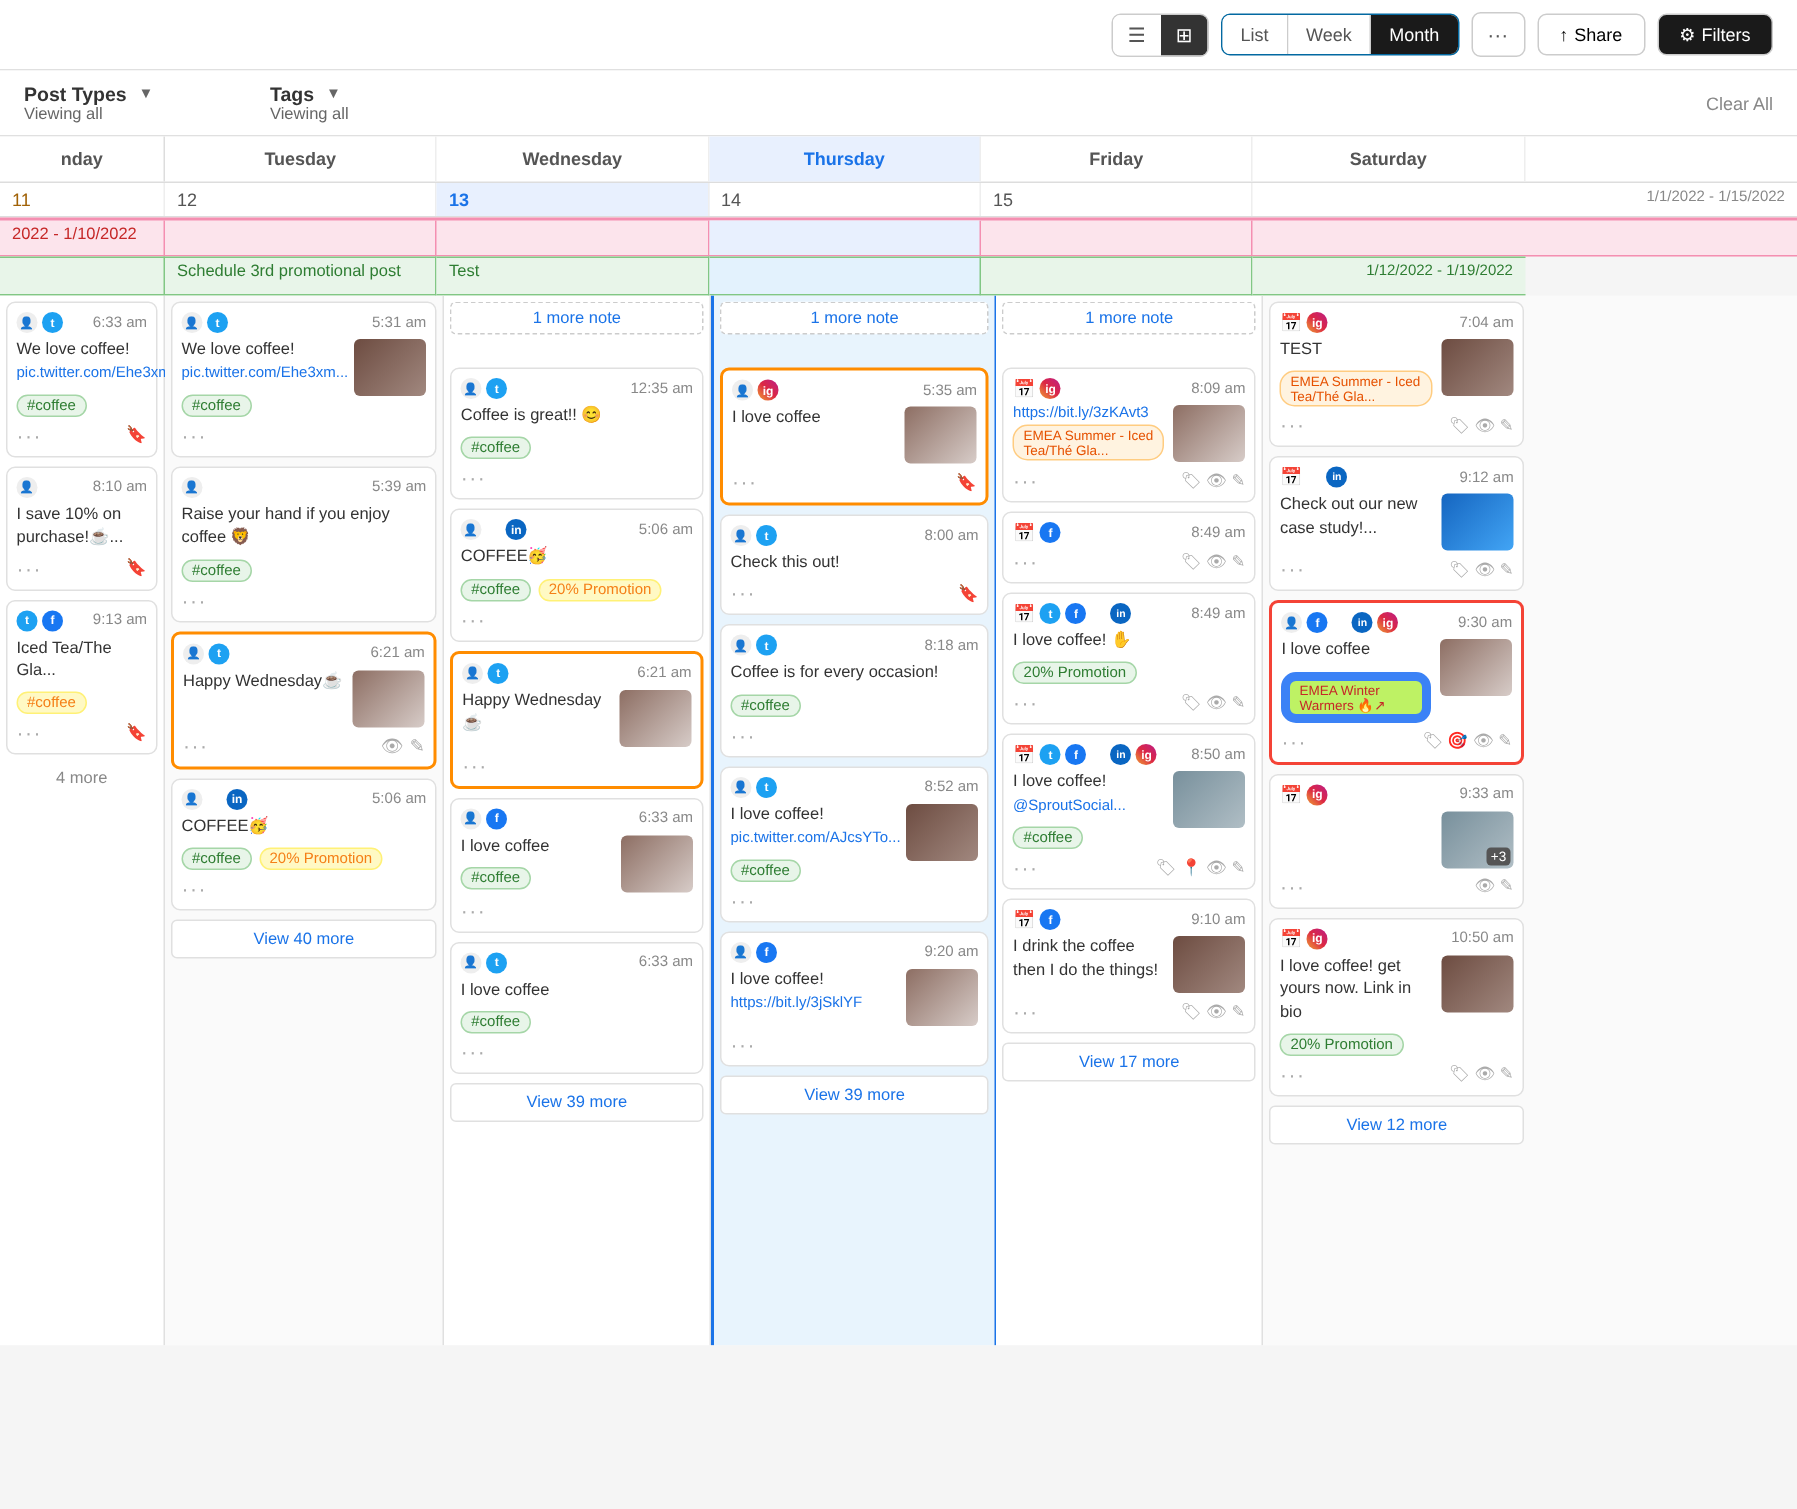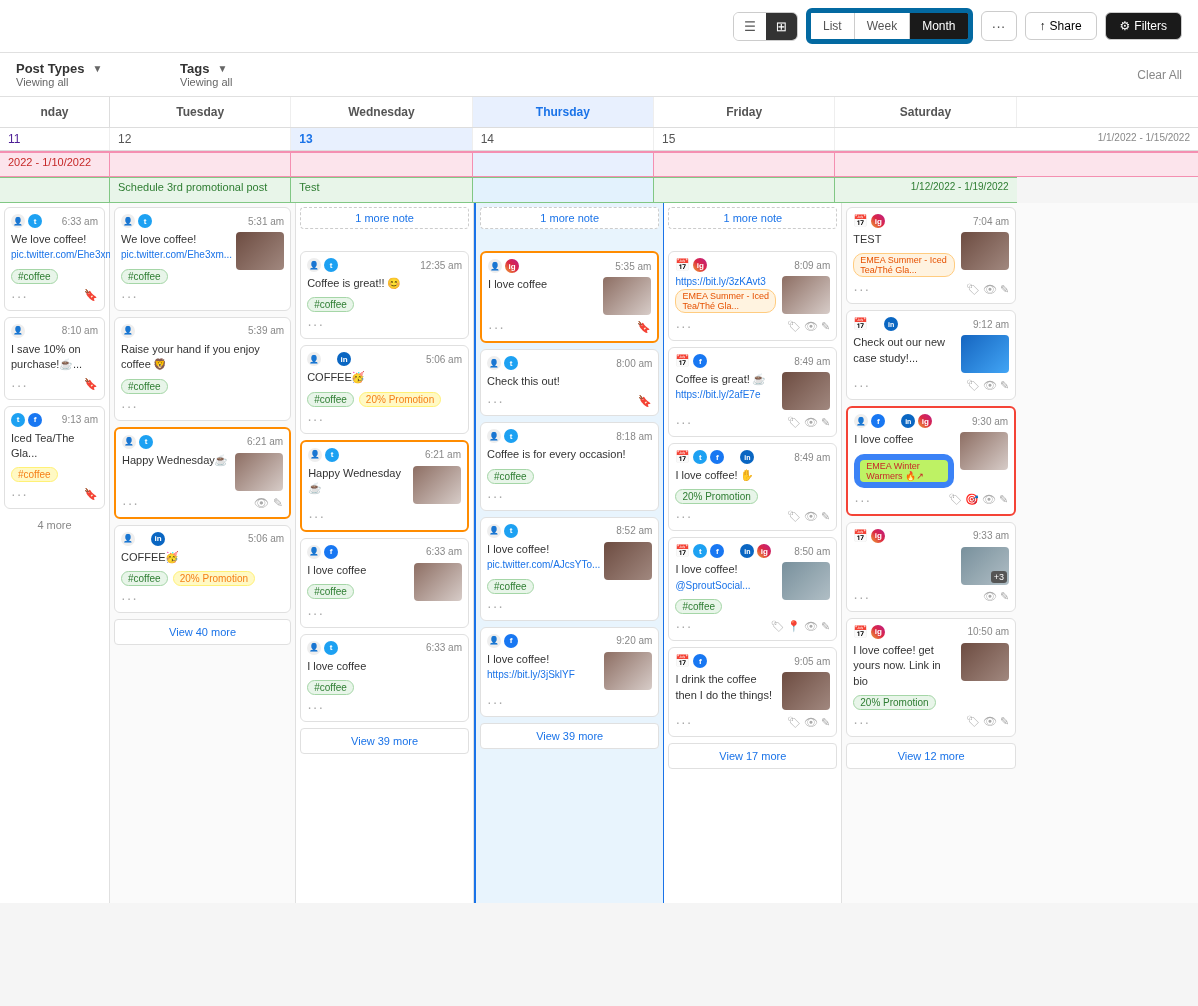--- a/index.html
+++ b/index.html
@@ -23,21 +23,21 @@
     }
     .view-toggle button {
       padding: 6px 10px;
       background: #fff;
       border: none;
       cursor: pointer;
       color: #555;
     }
     .view-mode-buttons {
       display: flex;
-      border: 5px solid #0369a1;
+      border: 1px solid #0369a1;
       border-radius: 6px;
       overflow: hidden;
     }
     .view-mode-buttons button {
       padding: 6px 12px;
       background: #fff;
       border: none;
       border-right: 1px solid #ccc;
       cursor: pointer;
       font-size: 12px;
@@ -275,21 +275,21 @@
   <div class="day-header">nday</div>
   <div class="day-header">Tuesday</div>
   <div class="day-header">Wednesday</div>
   <div class="day-header" style="background:#e8f0fe;color:#1a73e8;">Thursday</div>
   <div class="day-header">Friday</div>
   <div class="day-header">Saturday</div>
   <div class="day-header" style="border-right:none;"></div>
 </div>
 
 <div style="display:grid;grid-template-columns:110px repeat(6,1fr);background:#fff;border-bottom:1px solid #ddd;">
-  <div style="padding:4px 8px;border-right:1px solid #eee;font-size:12px;color:#4c1d95;">11</div>
+  <div style="padding:4px 8px;border-right:1px solid #eee;font-size:12px;color:#a16207;">11</div>
   <div style="padding:4px 8px;border-right:1px solid #eee;font-size:12px;color:#555;">12</div>
   <div style="padding:4px 8px;border-right:1px solid #eee;font-size:12px;color:#1a73e8;font-weight:700;background:#e8f0fe;">13</div>
   <div style="padding:4px 8px;border-right:1px solid #eee;font-size:12px;color:#555;">14</div>
   <div style="padding:4px 8px;border-right:1px solid #eee;font-size:12px;color:#555;">15</div>
   <div style="padding:4px 8px;text-align:right;font-size:10px;color:#888;grid-column:6/8;">1/1/2022 - 1/15/2022</div>
 </div>
 
 <div style="display:grid;grid-template-columns:110px repeat(6,1fr);min-height:26px;background:#fce4ec;border-top:2px solid #f48fb1;border-bottom:1px solid #f48fb1;">
   <div style="padding:3px 8px;font-size:11px;color:#c62828;overflow:hidden;text-overflow:ellipsis;white-space:nowrap;border-right:1px solid #f48fb1;">2022 - 1/10/2022</div>
   <div style="border-right:1px solid #f48fb1;"></div>
@@ -663,26 +663,20 @@
     </div>
 
     <div class="post-card">
       <div class="post-header">
         <div class="post-icons">
           <span style="font-size:12px;">📅</span>
           <div class="platform-icon facebook">f</div>
         </div>
         <span class="post-time">8:49 am</span>
       </div>
-      <div class="post-content-row">
-        <div class="post-text-area">
-          <div class="post-body">Coffee is great! ☕<br><span class="post-link">https://bit.ly/2afE7e</span></div>
-        </div>
-        <div class="post-image coffee"></div>
-      </div>
       <div class="post-actions">
         <span class="dots">···</span>
         <div style="display:flex;gap:3px;">
           <span style="color:#aaa;font-size:11px;">🏷</span>
           <span style="color:#aaa;font-size:11px;">👁</span>
           <span style="color:#aaa;font-size:11px;">✎</span>
         </div>
       </div>
     </div>
 
@@ -740,21 +734,21 @@
         </div>
       </div>
     </div>
 
     <div class="post-card">
       <div class="post-header">
         <div class="post-icons">
           <span style="font-size:12px;">📅</span>
           <div class="platform-icon facebook">f</div>
         </div>
-        <span class="post-time">9:05 am</span>
+        <span class="post-time">9:10 am</span>
       </div>
       <div class="post-content-row">
         <div class="post-text-area">
           <div class="post-body">I drink the coffee then I do the things!</div>
         </div>
         <div class="post-image coffee"></div>
       </div>
       <div class="post-actions">
         <span class="dots">···</span>
         <div style="display:flex;gap:3px;">

